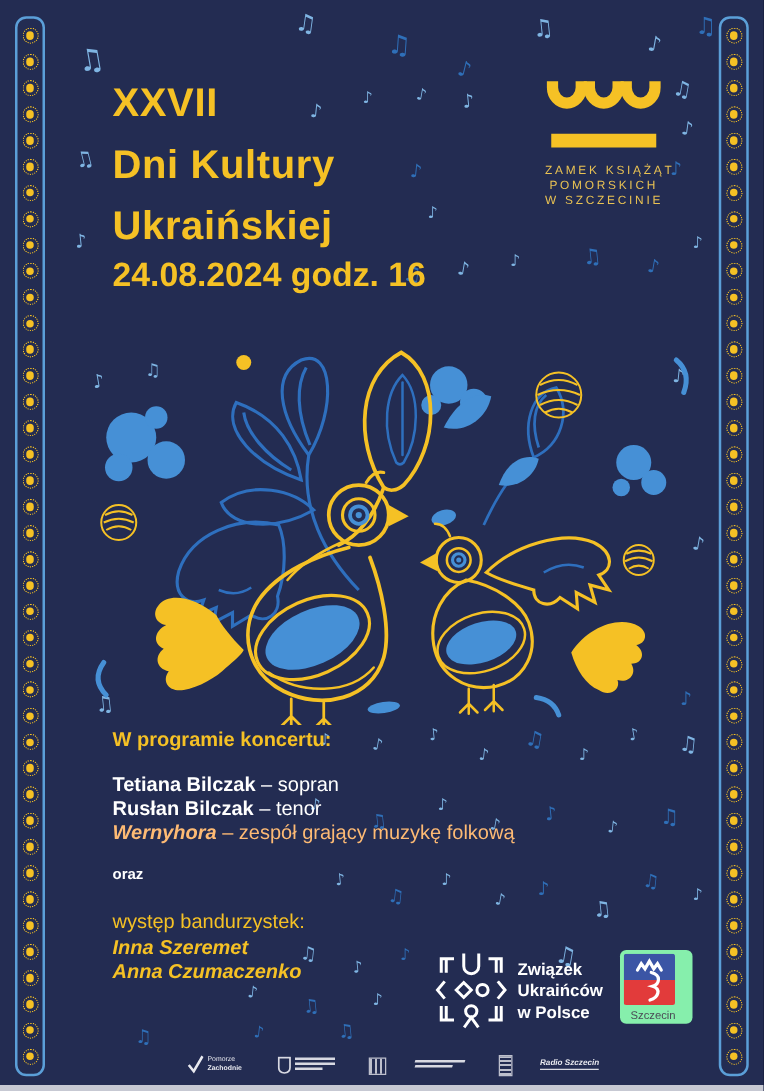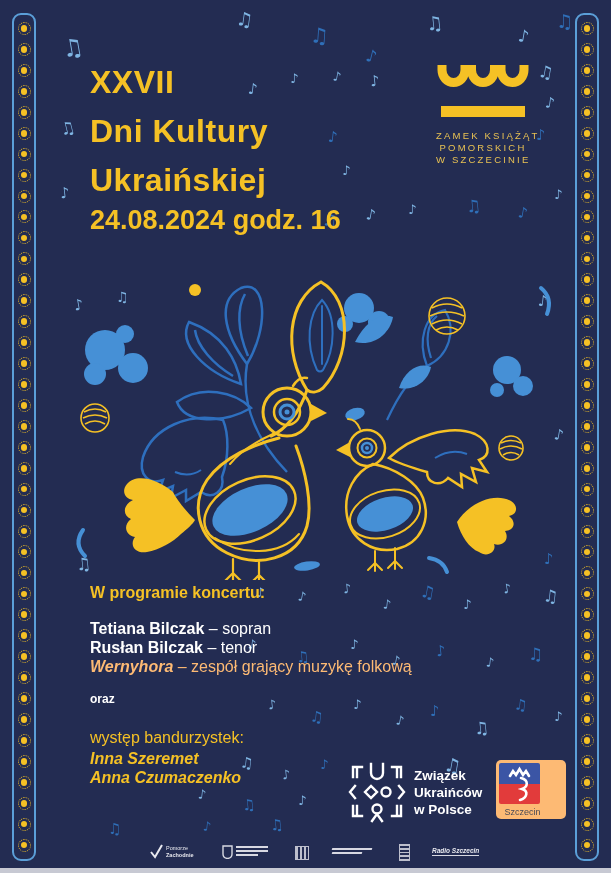--- a/index.html
+++ b/index.html
@@ -41,21 +41,21 @@
   .prog-list .nm { font-weight:bold; }
   .prog-list .yel { color:#fdba74; }
   .prog-list .it { font-style:italic; }
   .oraz { left:90px; top:692px; color:#FFFFFF; font-weight:bold; font-size:12px; }
   .band-heading { left:90px; top:729px; color:#F5C125; font-weight:normal; font-size:16px; }
   .band-names { left:90px; top:749px; color:#F5C125; font-weight:bold; font-style:italic; font-size:16px; line-height:19px; }
 
   
   .uwp-logo { left:348px; top:760px; }
   .uwp-label { left:414px; top:767px; color:#FFFFFF; font-weight:bold; font-size:13.5px; line-height:17px; }
-  .szn-logo { left:496px; top:760px; width:47px; background:#fdba74; border-radius:5px; padding:3px 20px 2px 3px; }
+  .szn-logo { left:496px; top:760px; width:47px; background:#86efac; border-radius:5px; padding:3px 8px 2px 3px; }
   .szn-flag { position:relative; width:41px; height:41px; border-radius:2px; overflow:hidden; }
   .szn-flag .half-top { position:absolute; left:0; top:0; right:0; height:50%; }
   .szn-flag .half-bot { position:absolute; left:0; bottom:0; right:0; height:50%; }
   .szn-label { text-align:center; font-size:9px; color:#4A4A55; margin-top:3px; }
 
   
   .sponsor { position:absolute; color:#E8E9EF; }
   .sp-pomorze { left:150px; top:844px; display:flex; align-items:center; gap:3px; }
   .sp-pomorze .txt { font-size:5.5px; line-height:6.5px; }
   .sp-pomorze .txt b { display:block; }

